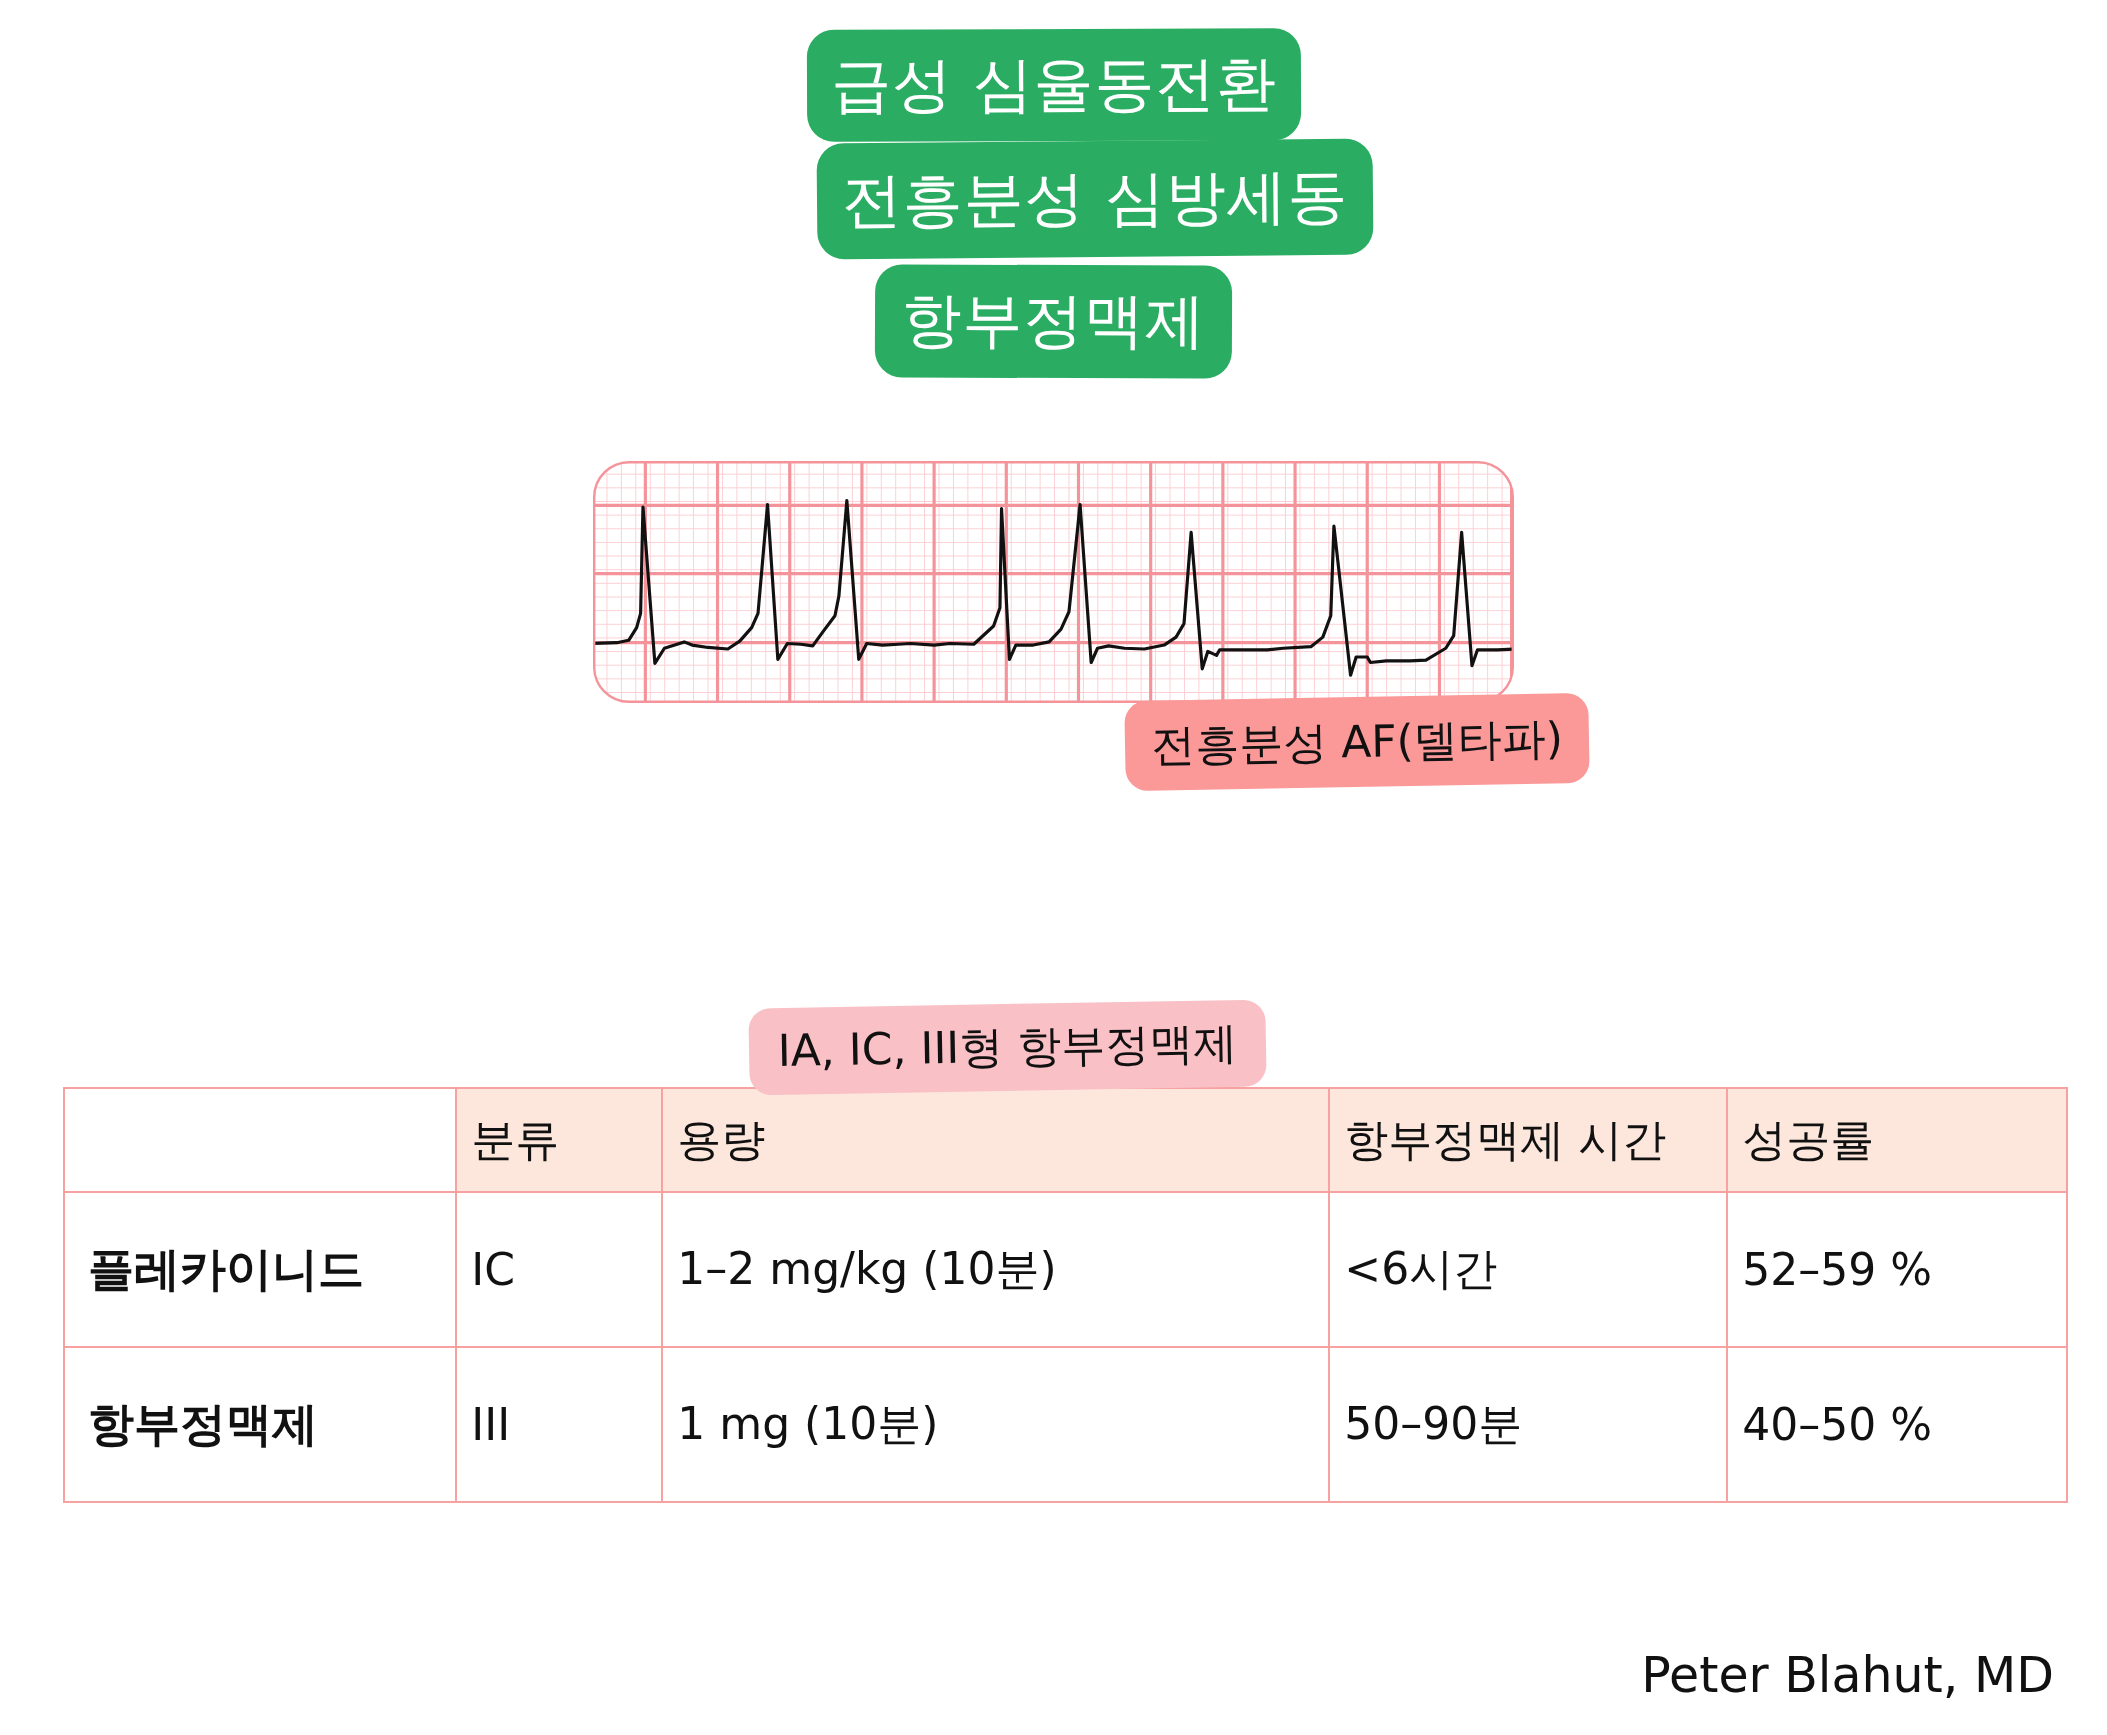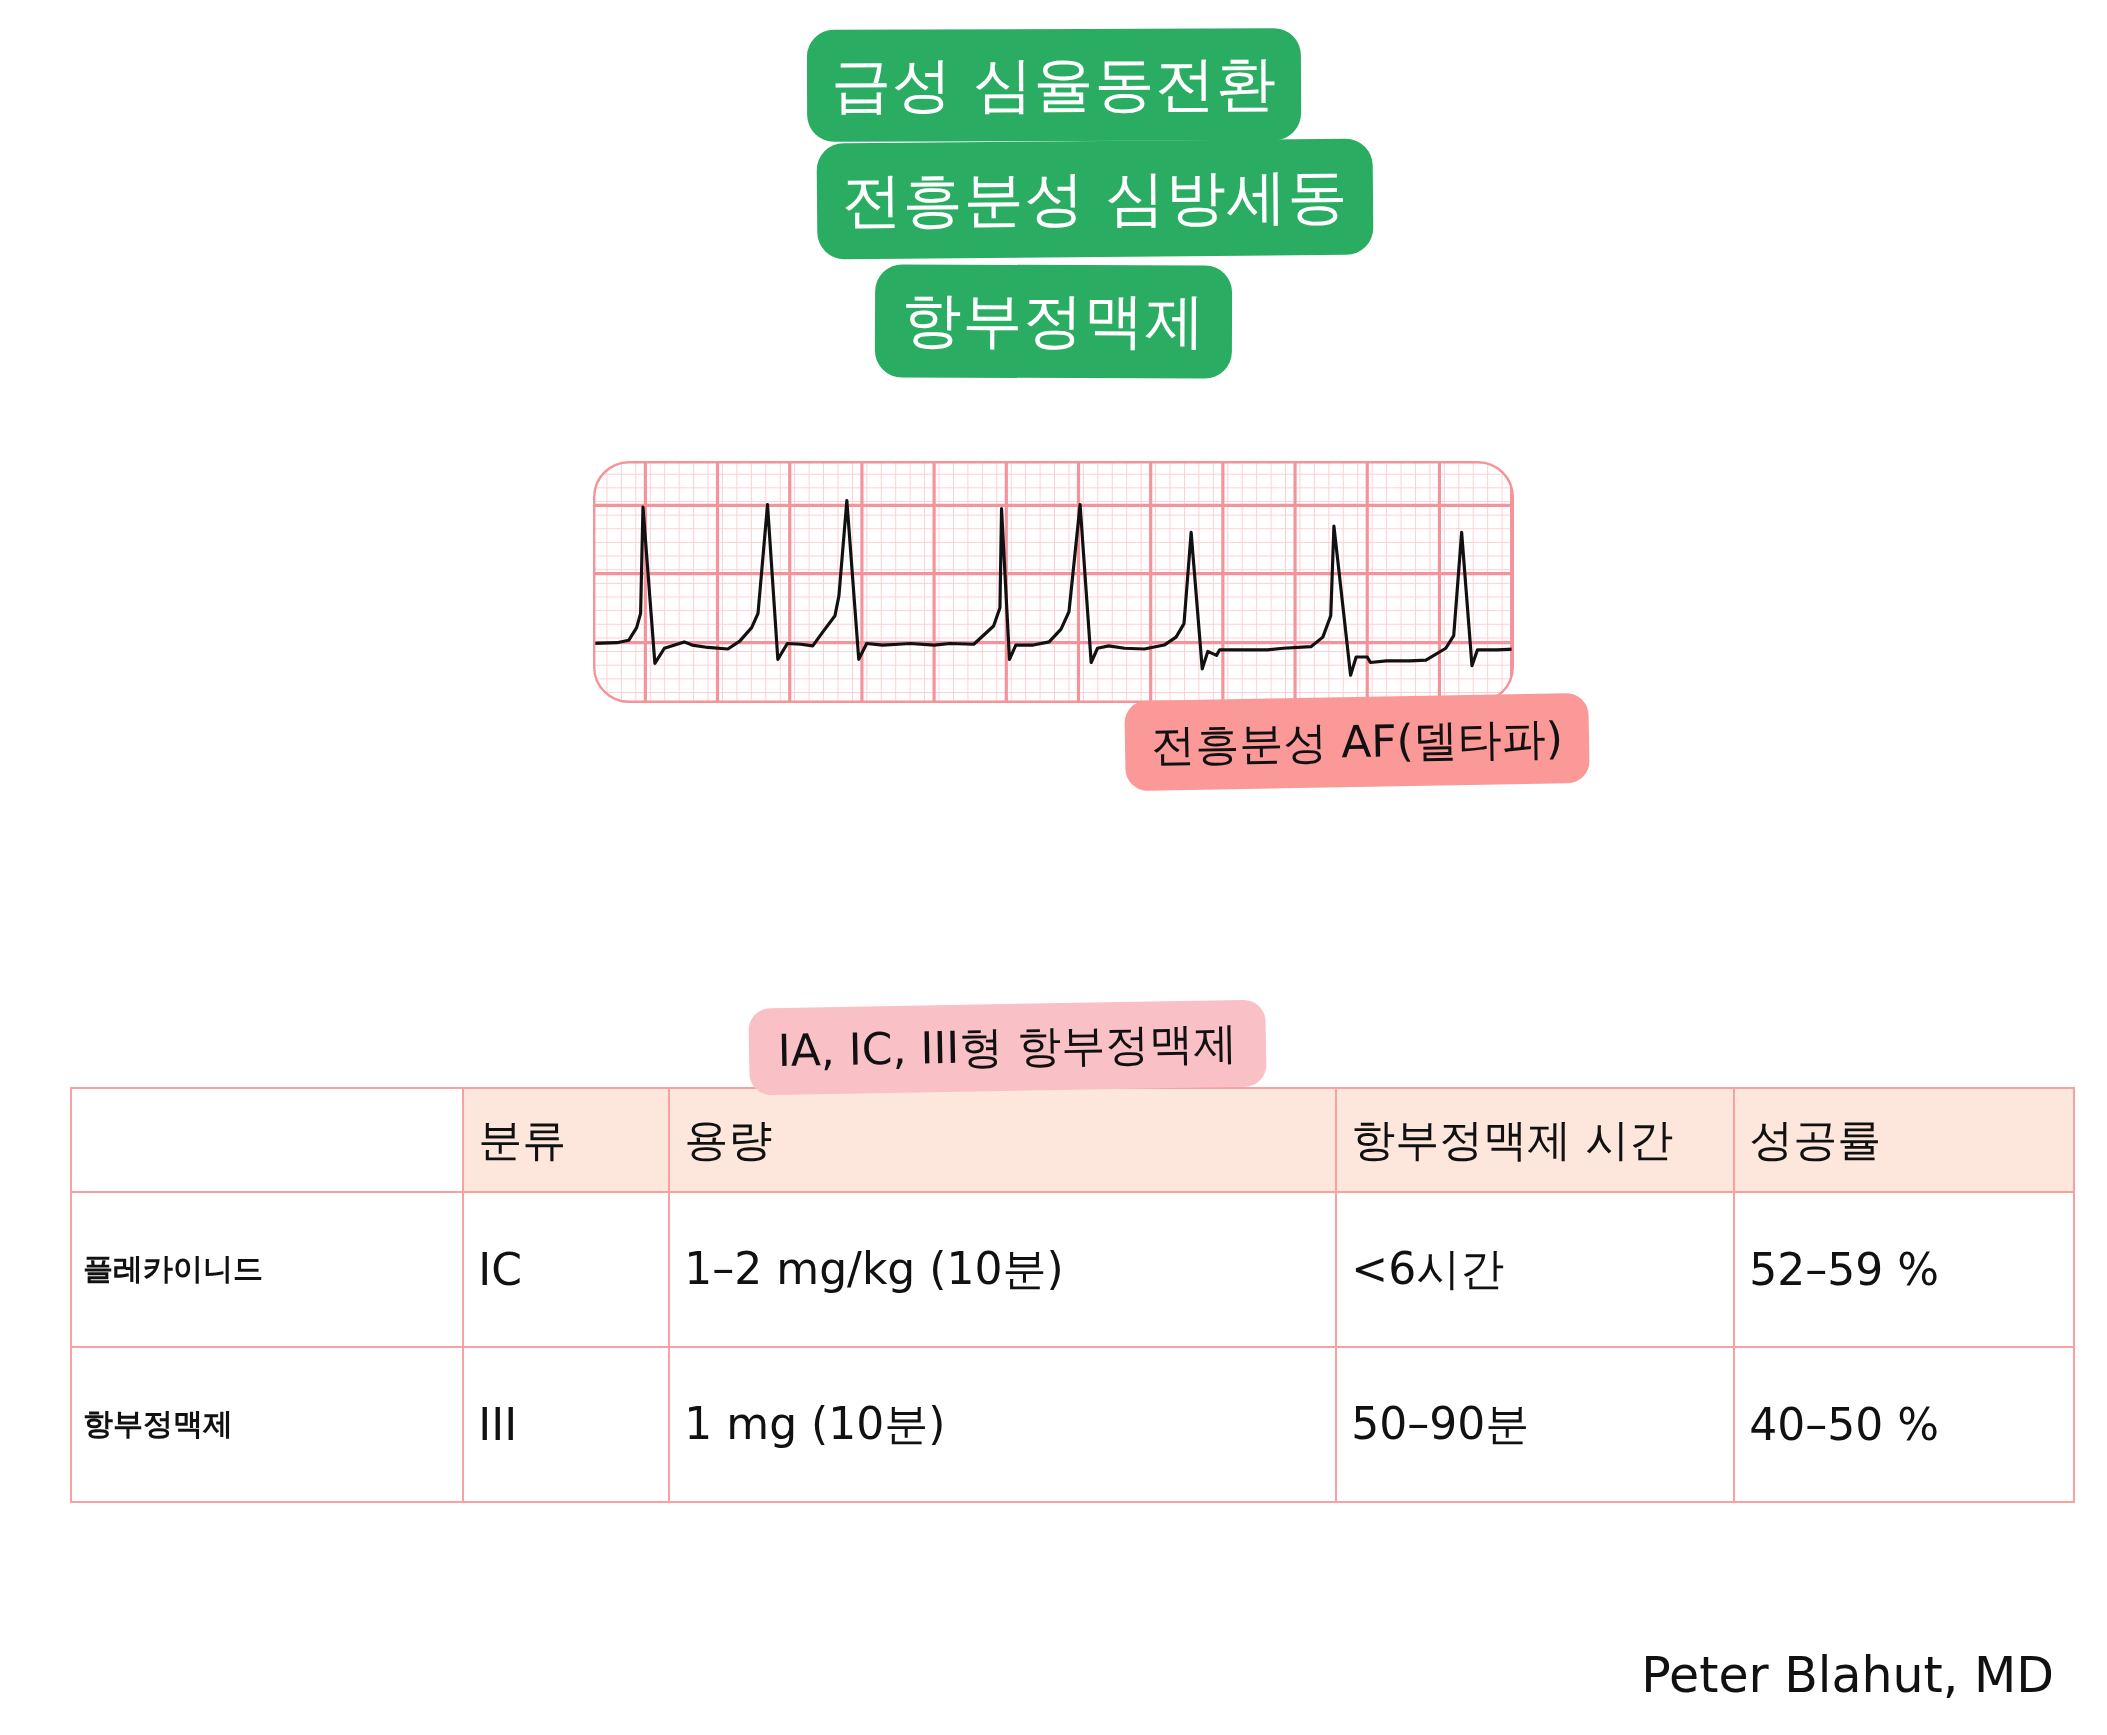--- a/index.html
+++ b/index.html
@@ -20,31 +20,31 @@
   #ecg svg { display: block; }
 
   .badge-pink {
     position: absolute; color: #111; border-radius: 22px;
     display: flex; align-items: center; justify-content: center; white-space: nowrap;
   }
   #ecg-label { left: 1125px; top: 697px; width: 464px; height: 90px; background: #fb9898; font-size: 44px; transform: rotate(-1deg); }
   #table-label { left: 749px; top: 1004px; width: 517px; height: 87px; background: #f9c0c6; font-size: 44px; transform: rotate(-1deg); z-index: 2; }
 
   #drug-table {
-    position: absolute; left: 70px; top: 1087px; width: 2002px; height: 416px;
+    position: absolute; left: 63px; top: 1087px; width: 2002px; height: 416px;
     border-collapse: collapse; table-layout: fixed; z-index: 1;
   }
   #drug-table td, #drug-table th {
     border: 2.4px solid #f7a1a1; padding: 0 0 0 14.3px; text-align: left; vertical-align: middle;
     font-size: 44px; font-weight: normal; white-space: nowrap; overflow: hidden;
   }
   #drug-table thead th { background: #fde7dc; height: 102px; }
   #drug-table thead th.blank { background: #ffffff; }
   #drug-table tbody td { height: 102px; background: #fff; }
-  #drug-table tbody td.drug { font-weight: bold; font-size: 30px; padding-left: 11px; }
+  #drug-table tbody td.drug { font-weight: bold; font-size: 46px; padding-left: 23px; }
 
   #author { position: absolute; right: 54px; top: 1647px; font-size: 49px; color: #111; }
 </style>
 </head>
 <body>
 
 <div id="title1" class="badge-green">
   <span>급성 심율동전환</span>
 </div>
 <div id="title2" class="badge-green">

